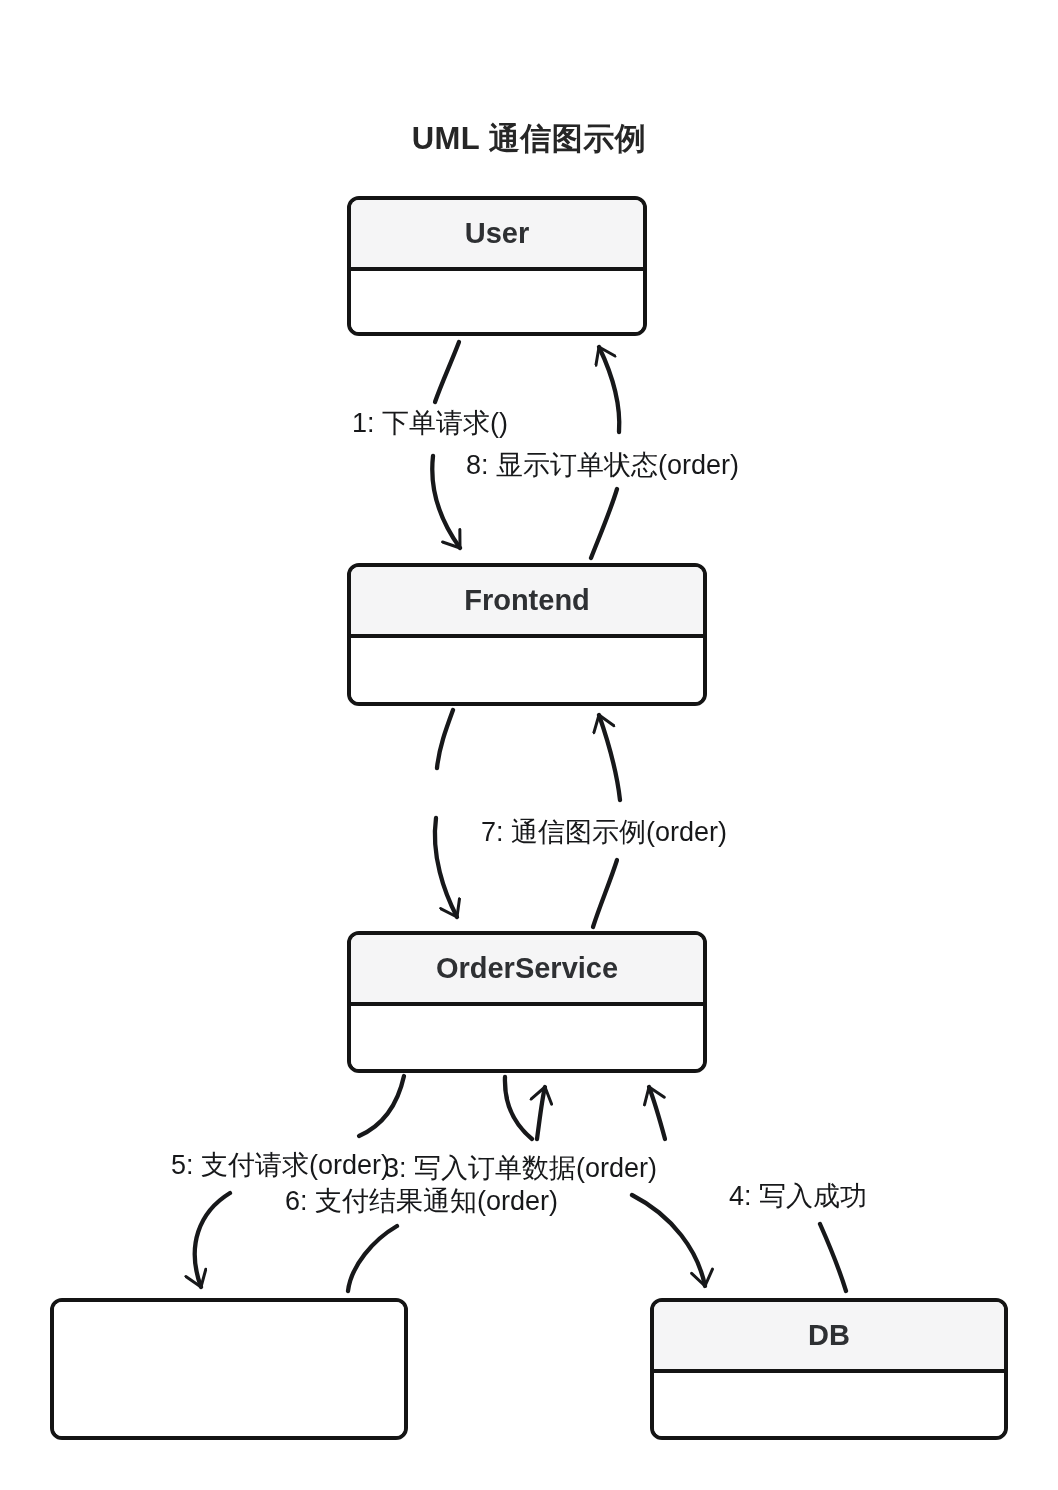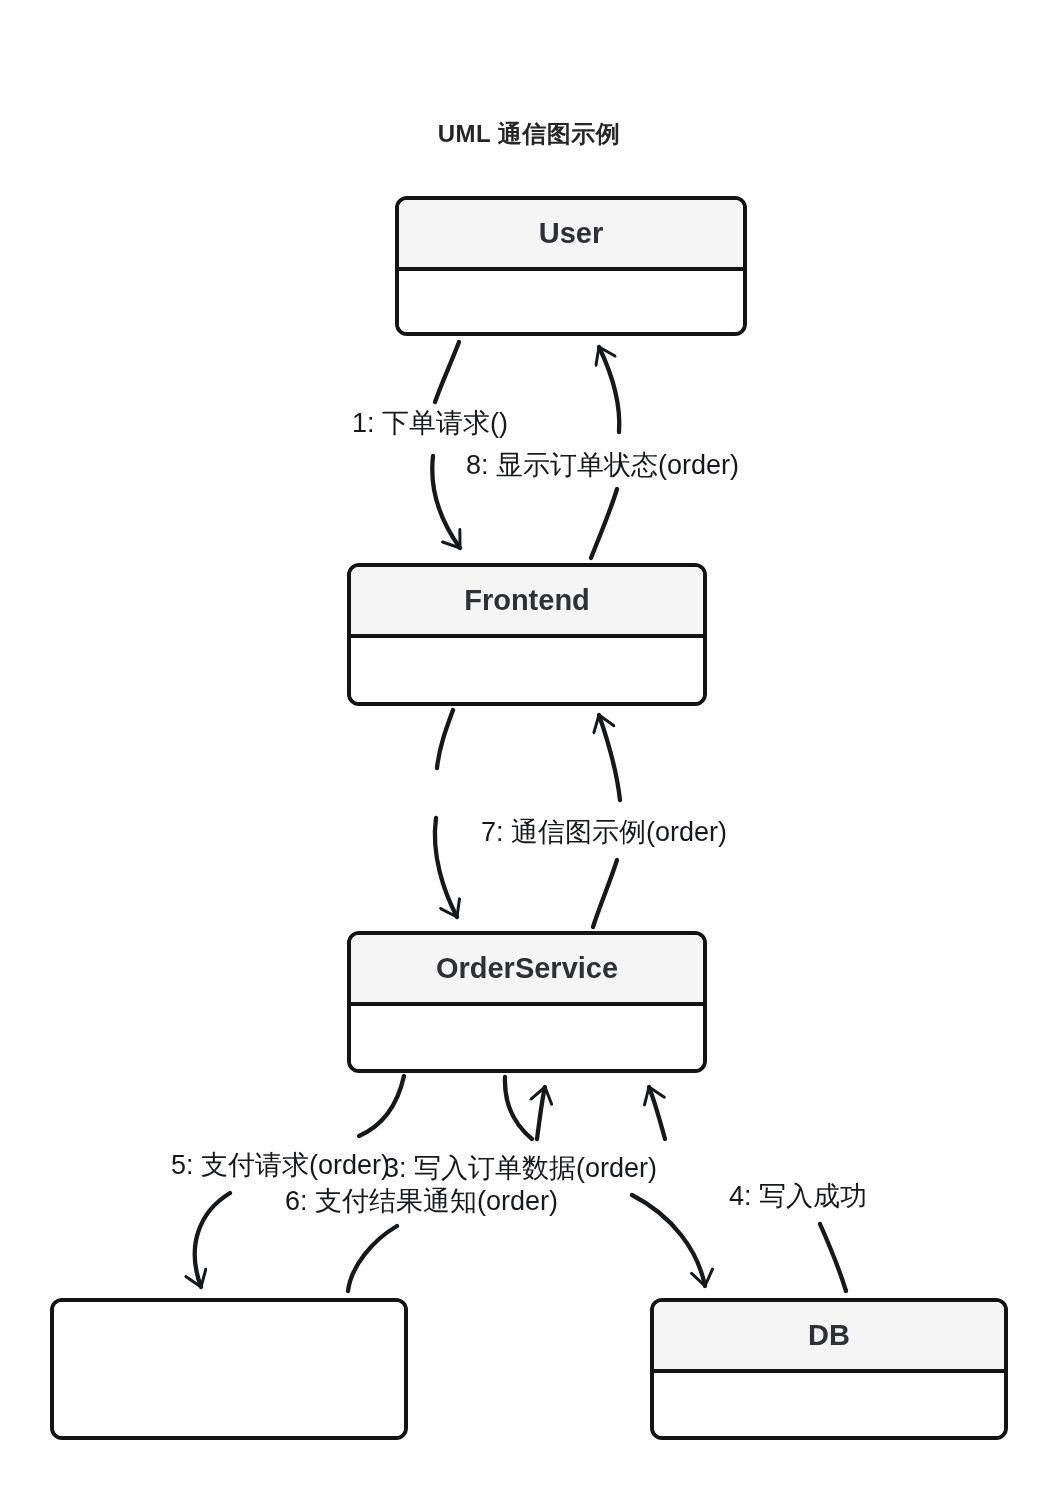--- a/index.html
+++ b/index.html
@@ -9,21 +9,21 @@
     height: 1490px;
     background: #ffffff;
     font-family: "Liberation Sans", sans-serif;
     overflow: hidden;
   }
   .diagram-title {
     position: absolute;
     left: 0; top: 118px;
     width: 100%;
     text-align: center;
-    font-size: 24px;
+    font-size: 31px;
     font-weight: 700;
     color: #262626;
     letter-spacing: 0.5px;
   }
   .arrows-layer {
     position: absolute;
     left: 0; top: 0;
     width: 1058px; height: 1490px;
   }
   .arrows-layer path.seg {
@@ -96,21 +96,21 @@
     <path class="seg" d="M348,1291 C351,1266 373,1240 397,1226"></path>
     <path class="seg" d="M537,1139 C540,1117 542,1099 545,1087" marker-end="url(#head)"></path>
 
     <path class="seg" d="M505,1077 C504,1104 515,1125 532,1139"></path>
     <path class="seg" d="M632,1195 C673,1216 698,1251 705,1286" marker-end="url(#head)"></path>
 
     <path class="seg" d="M846,1291 C838,1265 828,1242 820,1224"></path>
     <path class="seg" d="M665,1139 C659,1117 654,1100 649,1087" marker-end="url(#head)"></path>
   </svg>
 
-  <div class="uml-box" style="left:347px; top:196px; width:352px; height:140px;margin-left:48px;">
+  <div class="uml-box" style="left:347px; top:196px; width:300px; height:140px;">
     <div class="uml-box-header">
       <span class="uml-box-title">User</span>
     </div>
     <div class="uml-box-body"></div>
   </div>
 
   <div class="uml-box" style="left:347px; top:563px; width:360px; height:143px;">
     <div class="uml-box-header">
       <span class="uml-box-title">Frontend</span>
     </div>

